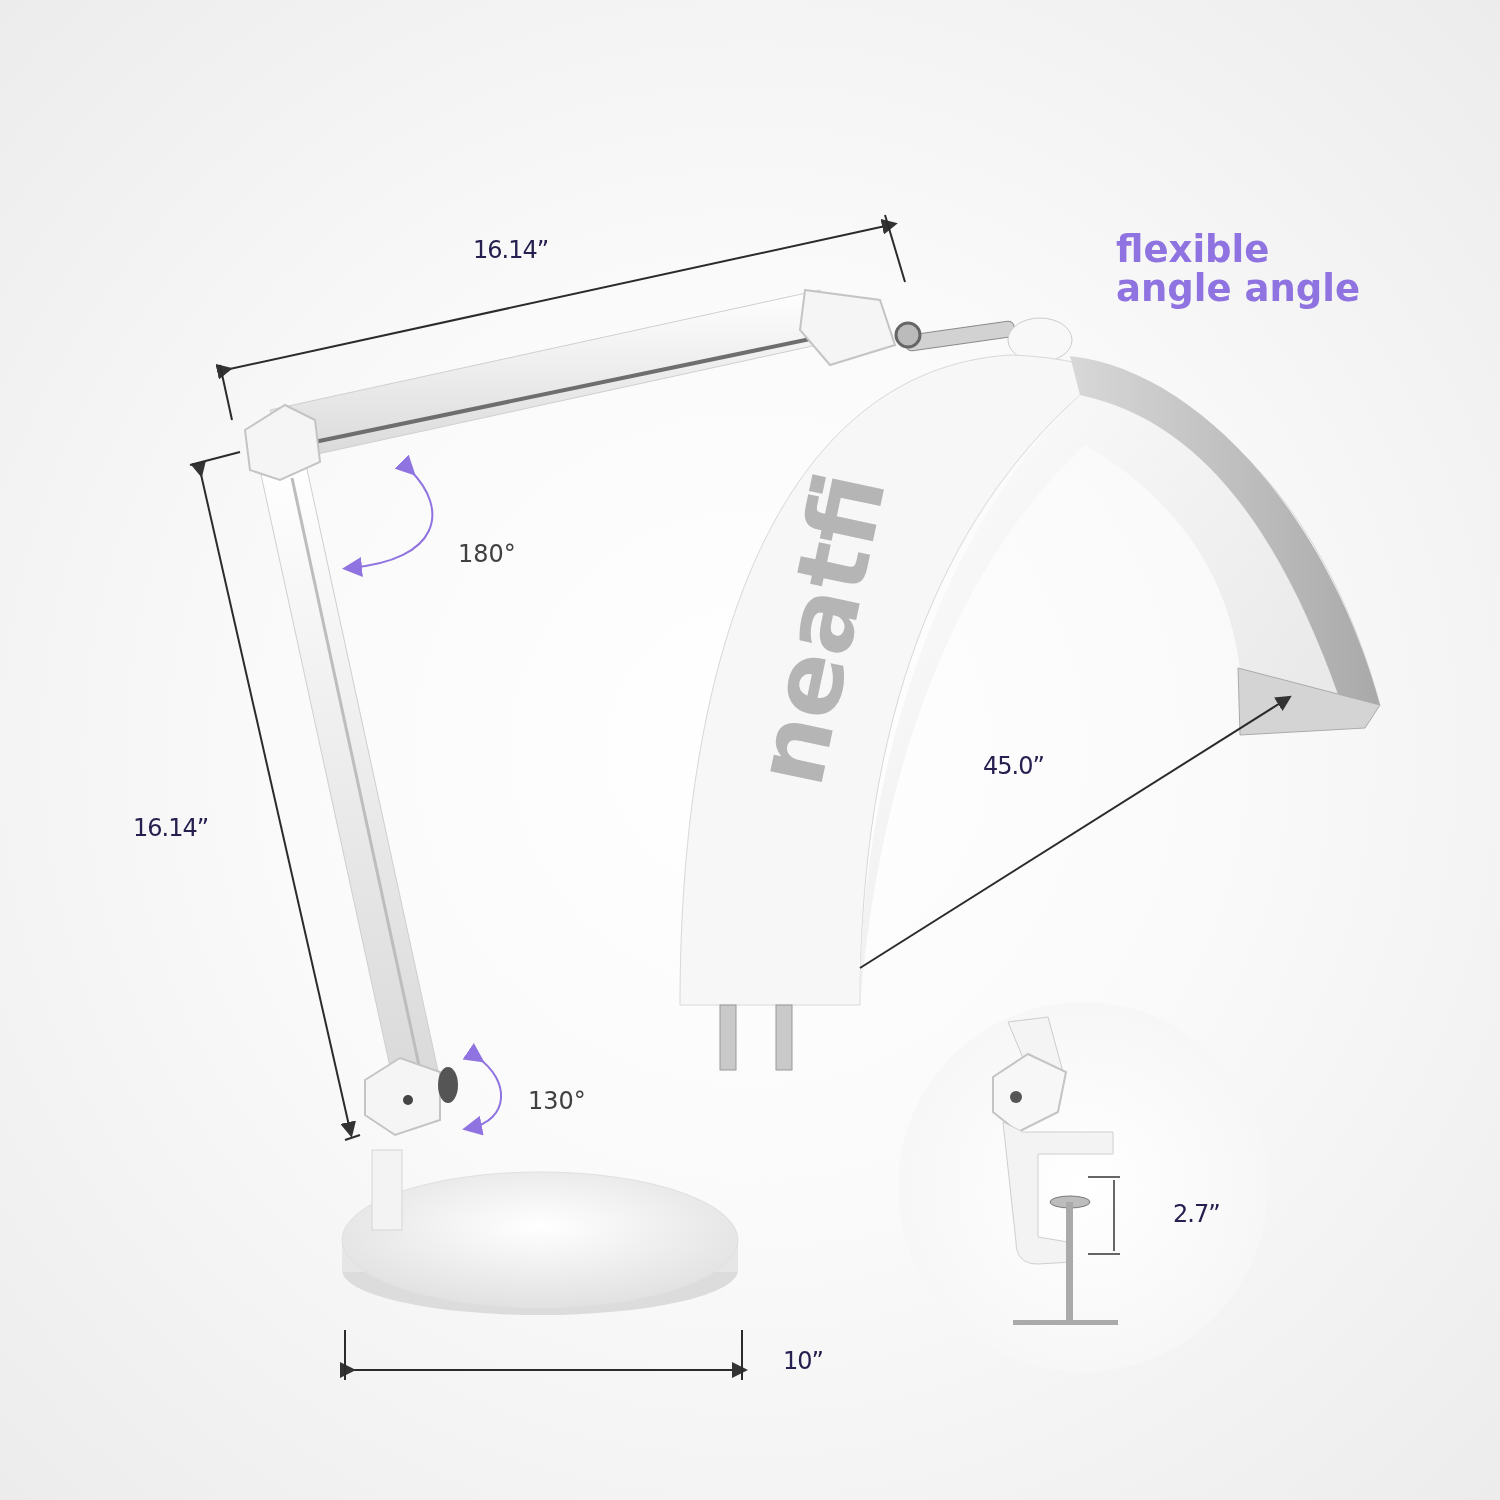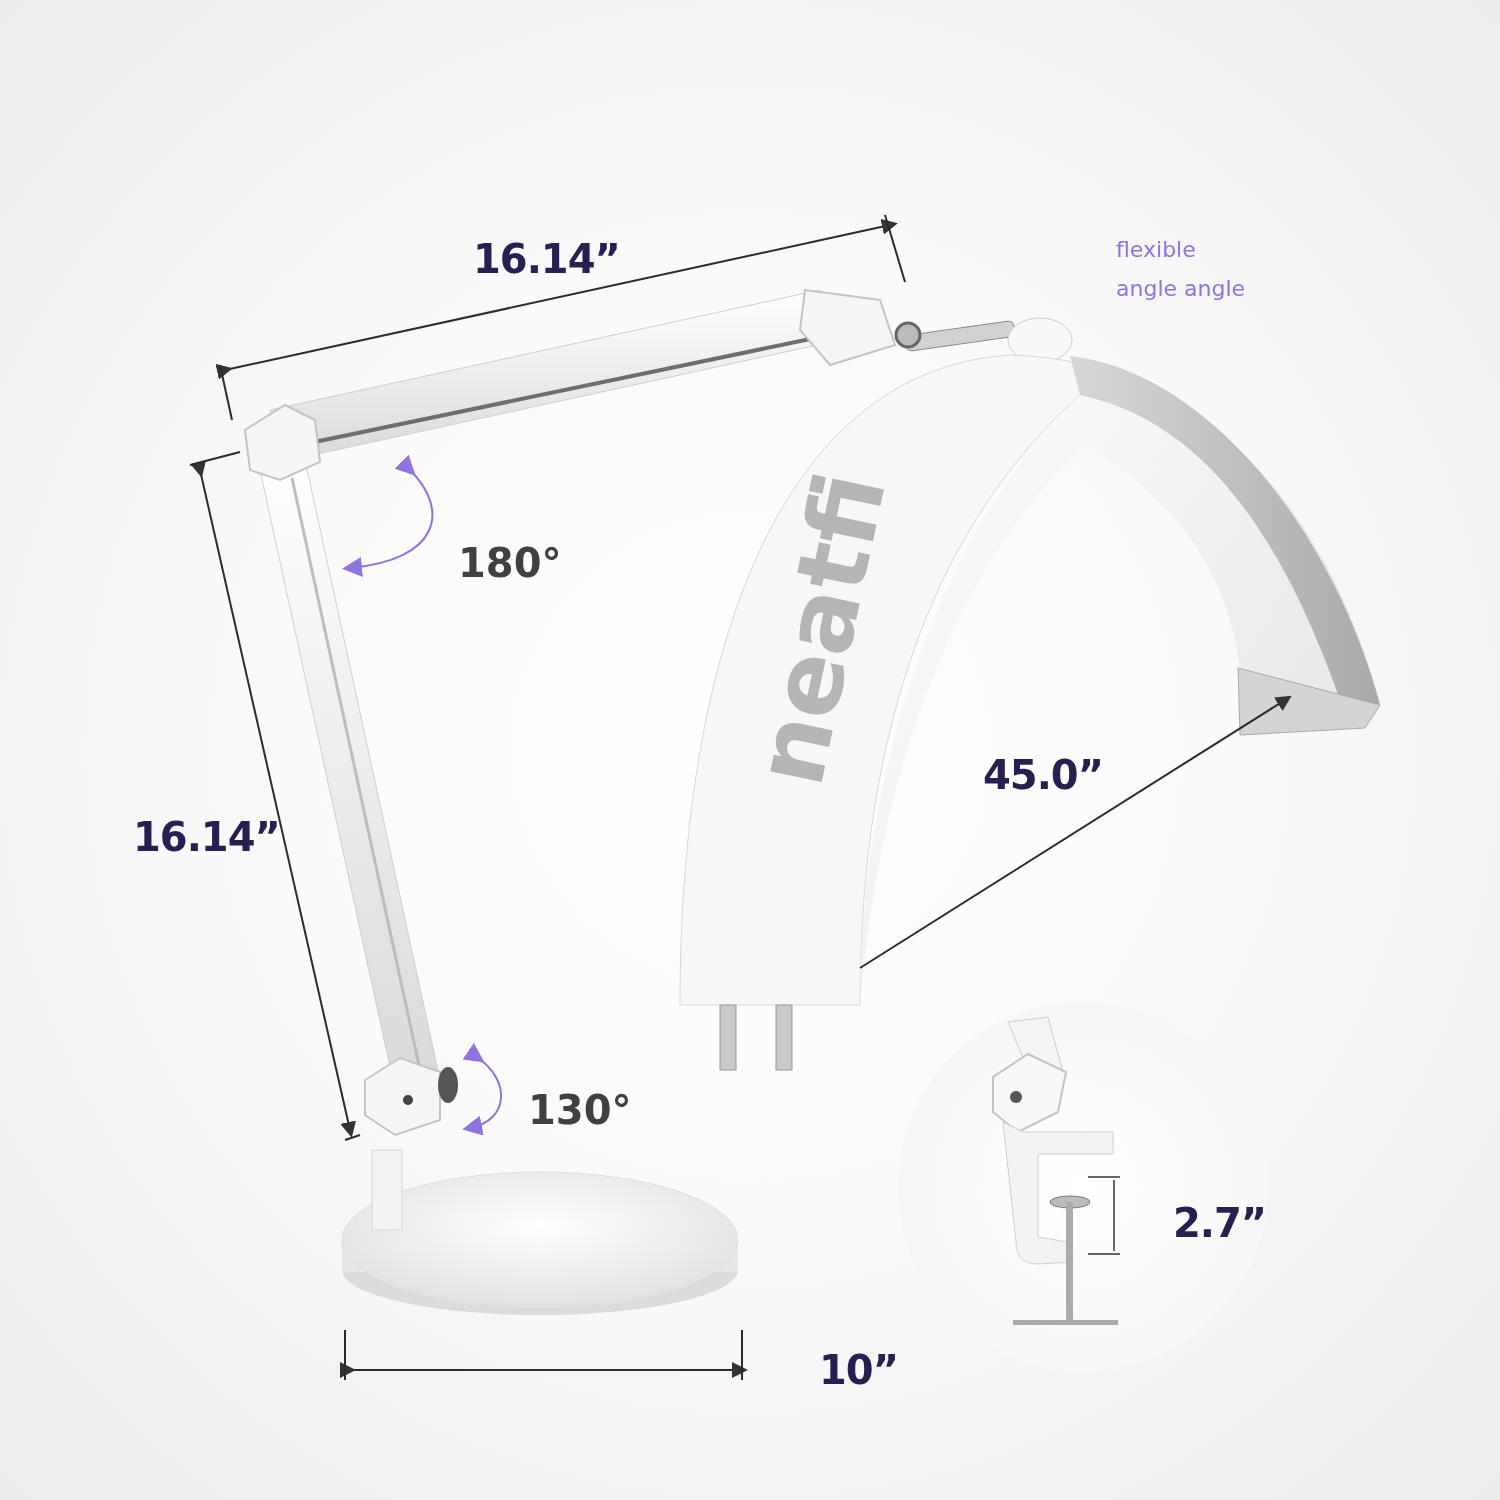--- a/index.html
+++ b/index.html
@@ -2,25 +2,25 @@
 <html><head>
   <meta charset="utf-8">
   <style>
     html, body { margin:0; padding:0; }
     body {
       width:1500px; height:1500px; overflow:hidden; position:relative;
       background: radial-gradient(ellipse at 50% 50%, #ffffff 0%, #fafafa 45%, #ececec 100%);
       font-family: "DejaVu Sans", sans-serif;
     }
     .label {
-      position:absolute; font-weight:bold; color:#25204f; letter-spacing:-1px;
-      font-size:40px; white-space:nowrap;
+      position:absolute; font-weight:normal; color:#25204f; letter-spacing:-1px;
+      font-size:24px; white-space:nowrap;
     }
     .purple { color:#404040; letter-spacing:0; }
-    .feature { position:absolute; left:1116px; top:230px; font-size:22px; font-weight:normal; color:#8f73e0; line-height:39px; }
+    .feature { position:absolute; left:1116px; top:230px; font-size:37px; font-weight:bold; color:#8f73e0; line-height:39px; }
     svg.stage { position:absolute; left:0; top:0; }
     .inset {
       position:absolute; left:898px; top:1002px; width:370px; height:370px; border-radius:50%;
       background: radial-gradient(circle at 50% 50%, #ffffff 0%, #f7f7f7 70%, #f1f1f1 100%);
     }
   </style>
 </head>
 <body>
 
 <svg class="stage" width="1500" height="1500" viewBox="0 0 1500 1500">
@@ -120,21 +120,21 @@
     <rect x="115" y="318" width="105" height="5" fill="#aaa"></rect>
     <line x1="190" y1="175" x2="222" y2="175" stroke="#333" stroke-width="1.5"></line>
     <line x1="190" y1="252" x2="222" y2="252" stroke="#333" stroke-width="1.5"></line>
     <line x1="216" y1="178" x2="216" y2="249" stroke="#333" stroke-width="1.5"></line>
   </svg>
 </div>
 
 <div class="label" style="left:473px; top:236px;">16.14”</div>
 <div class="label" style="left:133px; top:814px;">16.14”</div>
 <div class="label" style="left:983px; top:752px;">45.0”</div>
-<div class="label" style="left:783px; top:1347px;margin-left:36px;">10”</div>
+<div class="label" style="left:783px; top:1347px;">10”</div>
 <div class="label" style="left:1173px; top:1200px;">2.7”</div>
 
 <div class="label purple" style="left:458px; top:540px;">180°</div>
 <div class="label purple" style="left:528px; top:1087px;">130°</div>
 
 <div class="feature">
   <div>flexible</div>
   <div>angle angle</div>
 </div>
 

